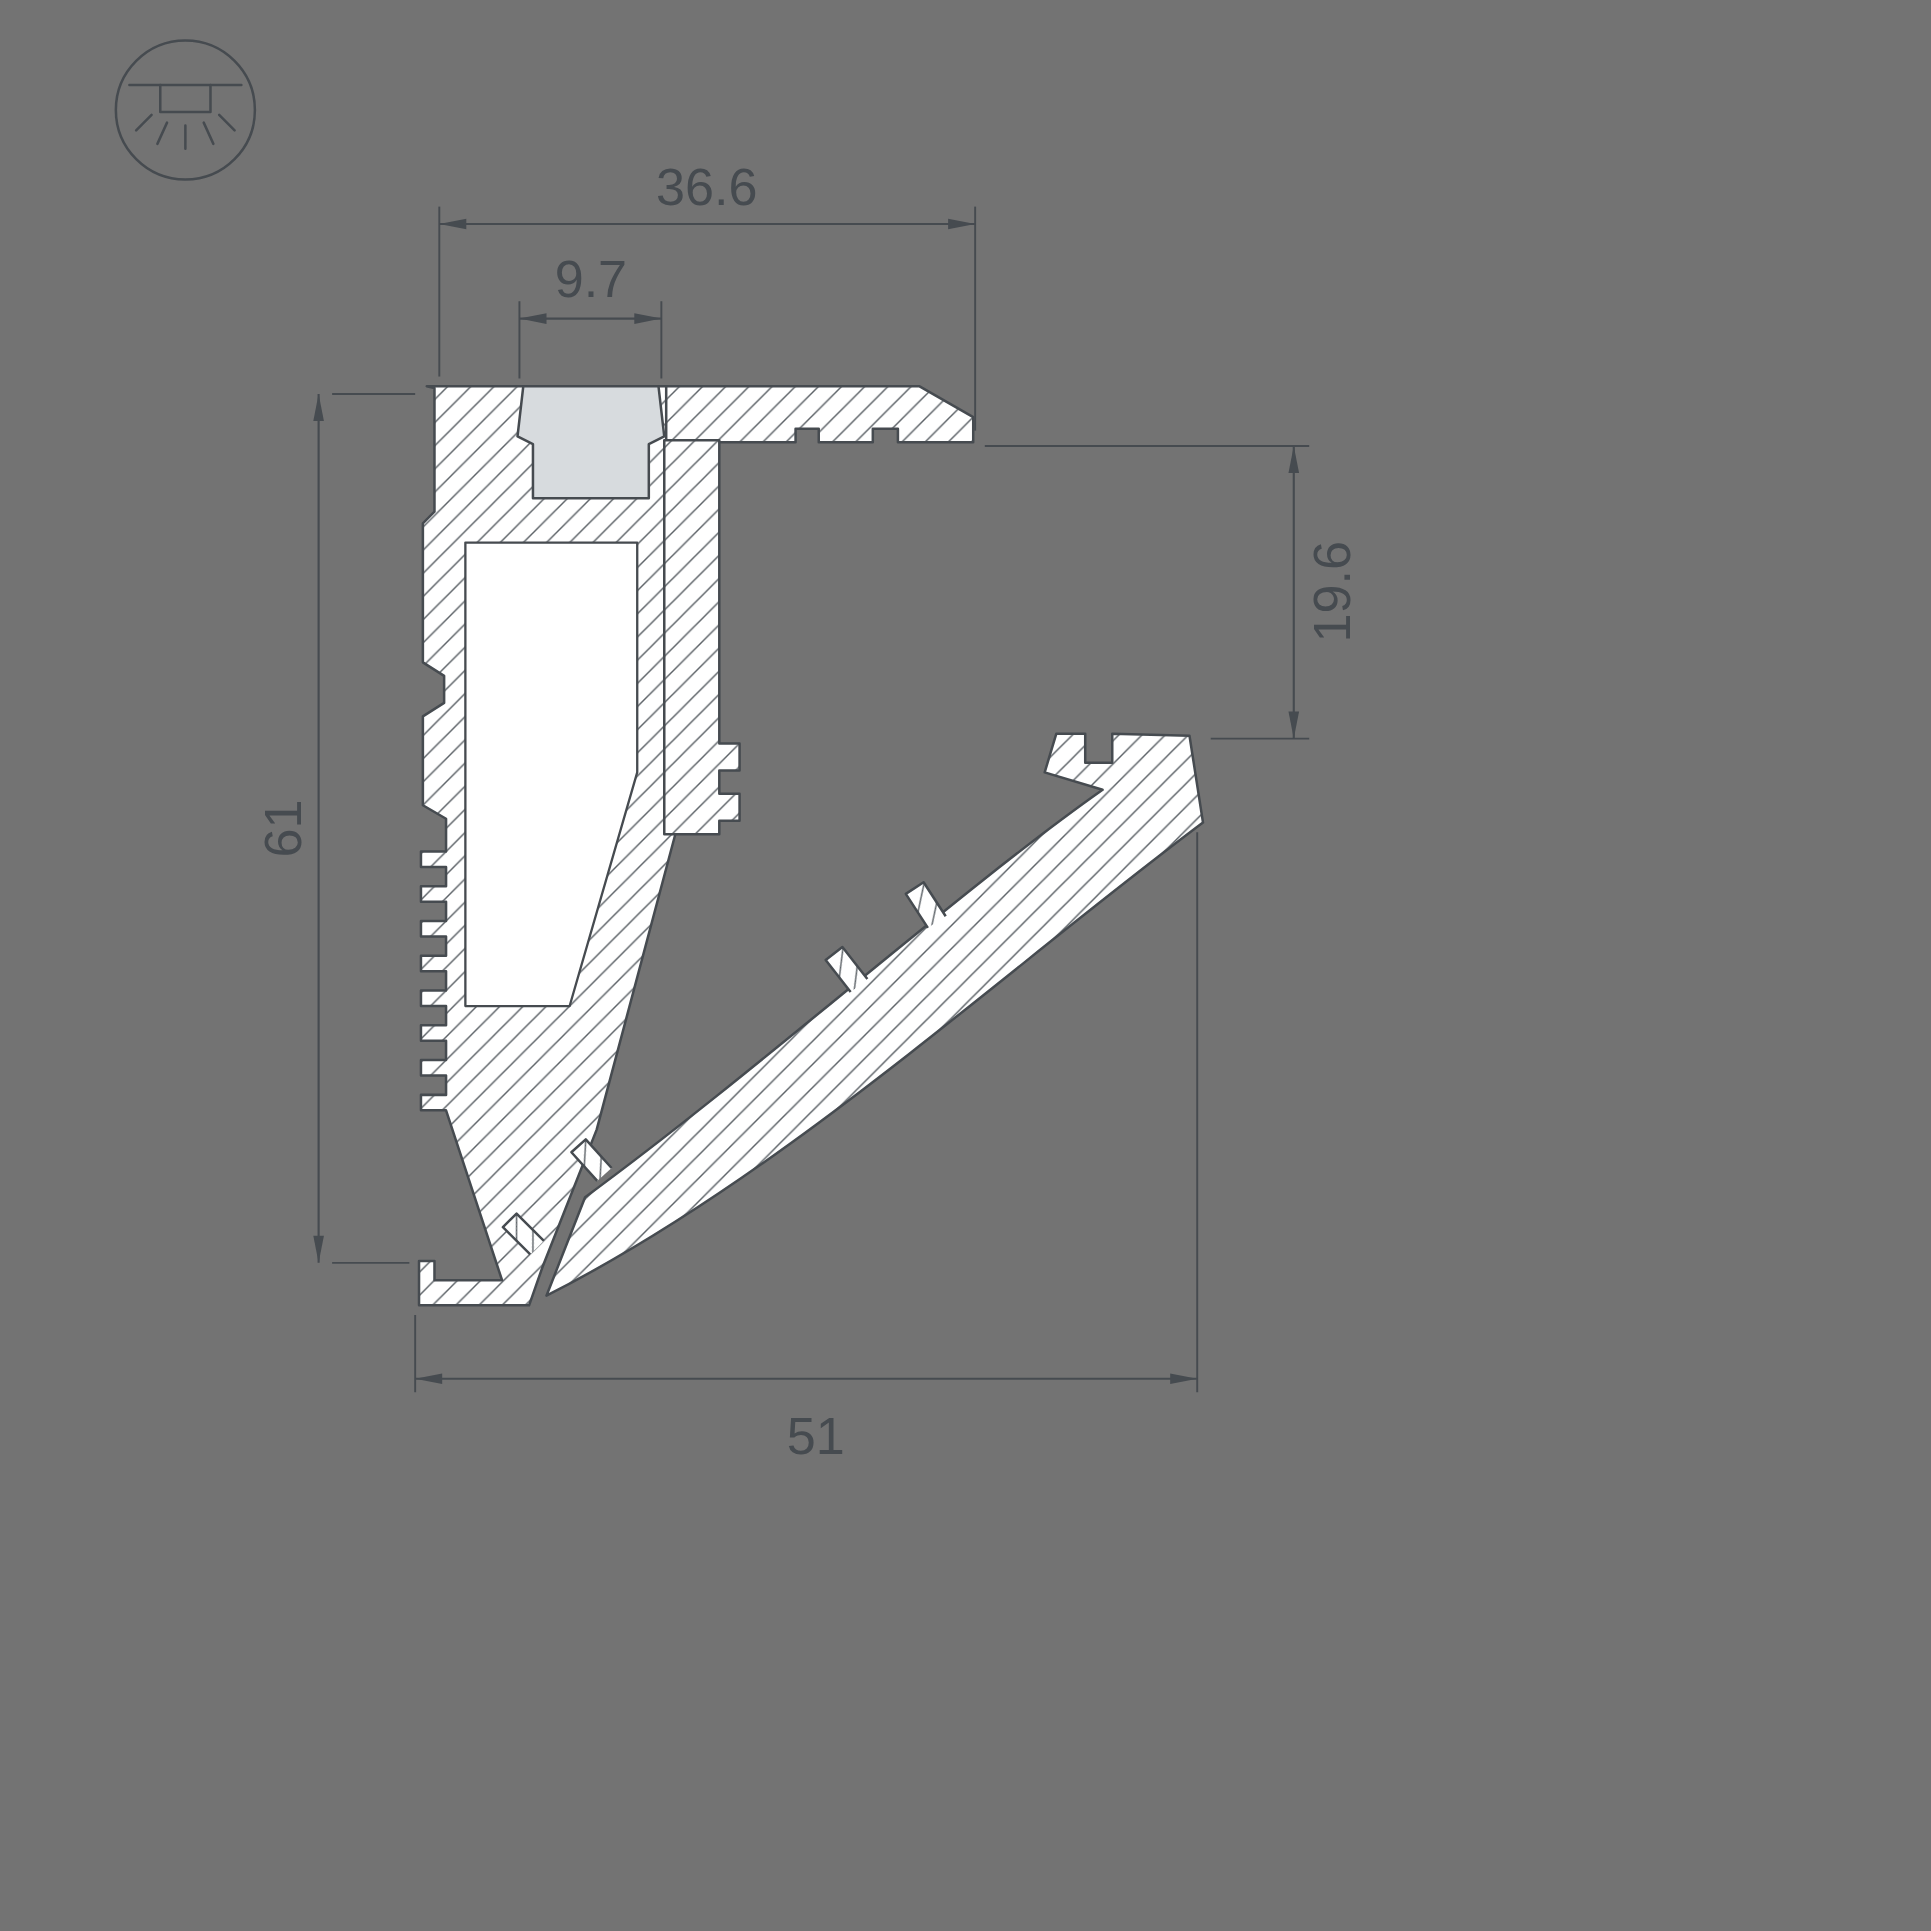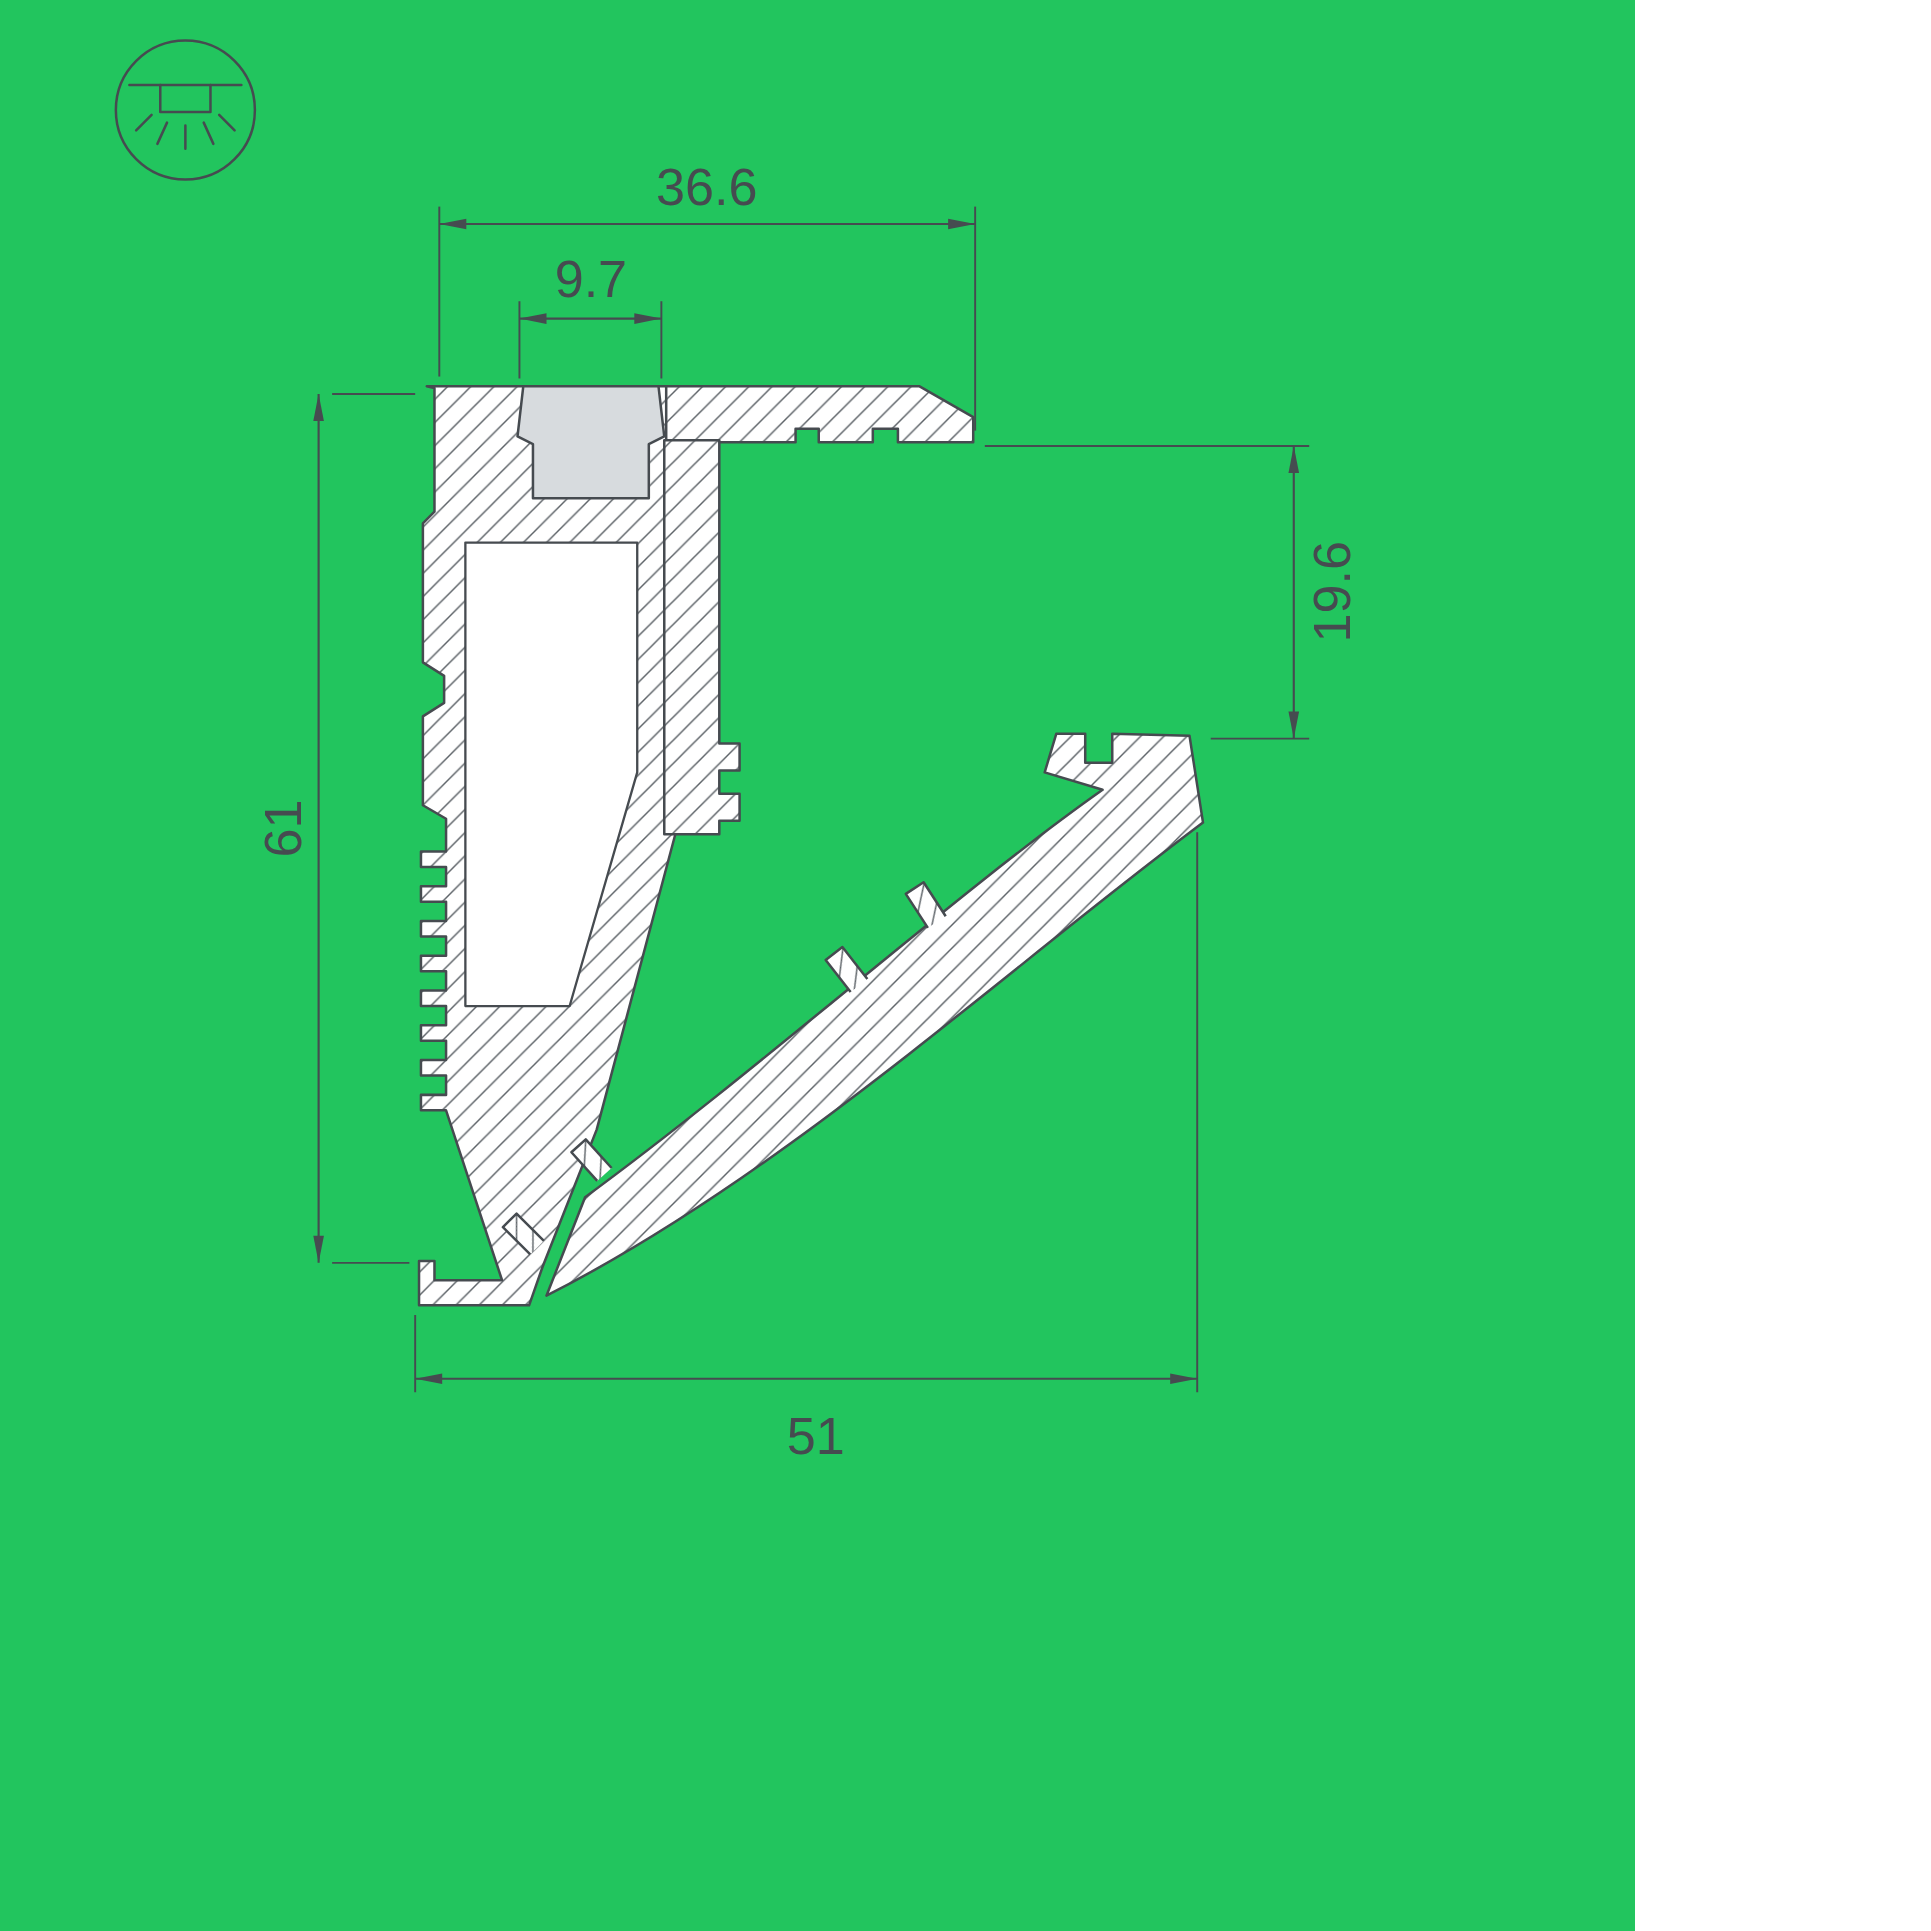--- a/index.html
+++ b/index.html
@@ -1,16 +1,16 @@
 <!DOCTYPE html>
 <html><head>
 <meta charset="utf-8">
 <style>
   html,body{margin:0;padding:0;background:#ffffff;}
-  .page{width:1635px;height:1931px;position:relative;background:#22c55e;overflow:hidden;}
+  .page{width:1931px;height:1931px;position:relative;background:#737373;overflow:hidden;}
   svg{display:block;}
   .ln  {stroke:#464b50;stroke-width:2.6;fill:none;stroke-linejoin:round;stroke-linecap:round;}
   .mat {stroke:#464b50;stroke-width:2.6;fill:url(#hatch);stroke-linejoin:round;}
   .cav {stroke:#464b50;stroke-width:2.4;fill:#ffffff;stroke-linejoin:round;}
   .dif {stroke:#464b50;stroke-width:2.6;fill:#d7dbde;stroke-linejoin:round;}
   .dim {stroke:#464b50;stroke-width:2.2;fill:none;}
   .ext {stroke:#464b50;stroke-width:2.0;fill:none;}
   .txt {fill:#464b50;font-size:54px;font-family:"Liberation Sans",sans-serif;}
 </style>
 </head>

